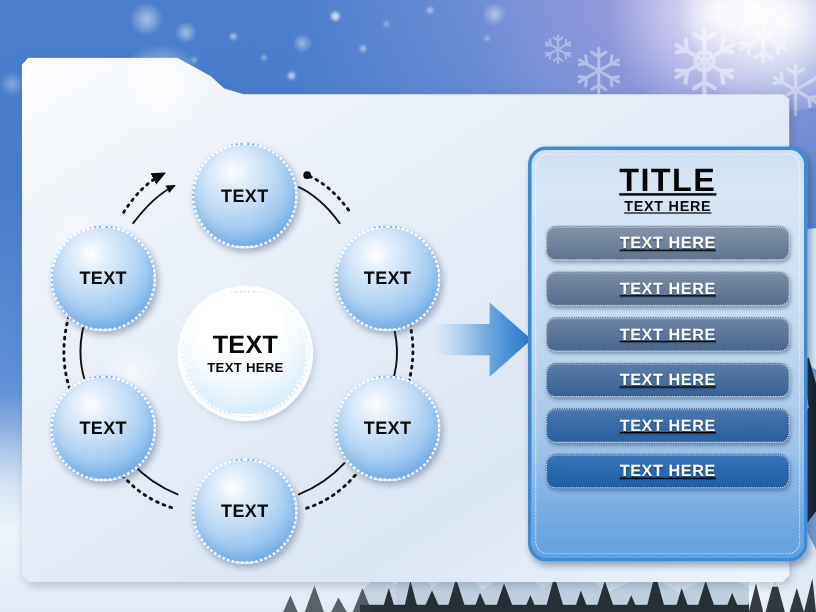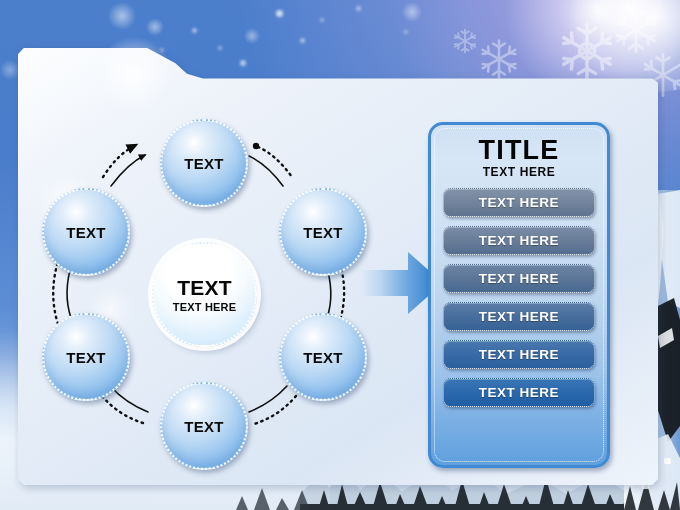--- a/index.html
+++ b/index.html
@@ -59,25 +59,25 @@
     color:#080808;}
   .node-center .big{font-size:21px;font-weight:bold;letter-spacing:.2px;line-height:1;}
   .node-center .sml{font-size:11px;font-weight:bold;letter-spacing:.2px;margin-top:3px;}
 
   .connectors{position:absolute;left:0;top:0;width:680px;height:510px;pointer-events:none;}
 
   
   .bigarrow{position:absolute;left:362px;top:250px;width:82px;height:66px;}
 
   
-  .rpanel{position:absolute;left:428px;top:122px;width:182px;height:346px;
+  .rpanel{position:absolute;left:440px;top:122px;width:233px;height:346px;
     border-radius:15px;border:3px solid #3f8ad2;
     background:linear-gradient(to bottom,#cfe0f3 0%,#d7e6f6 10%,#cfe1f4 30%,#bcd5ef 52%,#9fc4ea 72%,#79aee3 88%,#5fa0de 100%);
     box-shadow:2px 3px 5px rgba(35,60,100,.40);
-    padding:9px 10px 10px 10px;box-sizing:border-box;}
+    padding:9px 10px 10px 10px;box-sizing:border-box;text-decoration:underline;}
   .rpanel .inner{position:absolute;inset:3px;border-radius:11px;border:1px dotted rgba(255,255,255,.85);pointer-events:none;}
   .rtitle{text-align:center;font-size:27px;font-weight:bold;color:#050505;letter-spacing:1.2px;line-height:1.05;margin-top:2px;}
   .rsub{text-align:center;font-size:12px;font-weight:bold;color:#080808;letter-spacing:.6px;margin-top:1px;margin-bottom:9px;}
   .bar{height:27px;margin:0 2px 9px 2px;border-radius:8px;
     display:flex;align-items:center;justify-content:center;
     color:#ffffff;font-size:13.5px;font-weight:bold;letter-spacing:.5px;
     border:1px dotted rgba(255,255,255,.80);
     box-shadow:1px 2px 3px rgba(30,50,85,.38), inset 0 1px 0 rgba(255,255,255,.28);
     text-shadow:0 1px 1px rgba(0,0,0,.35);}
 </style>

